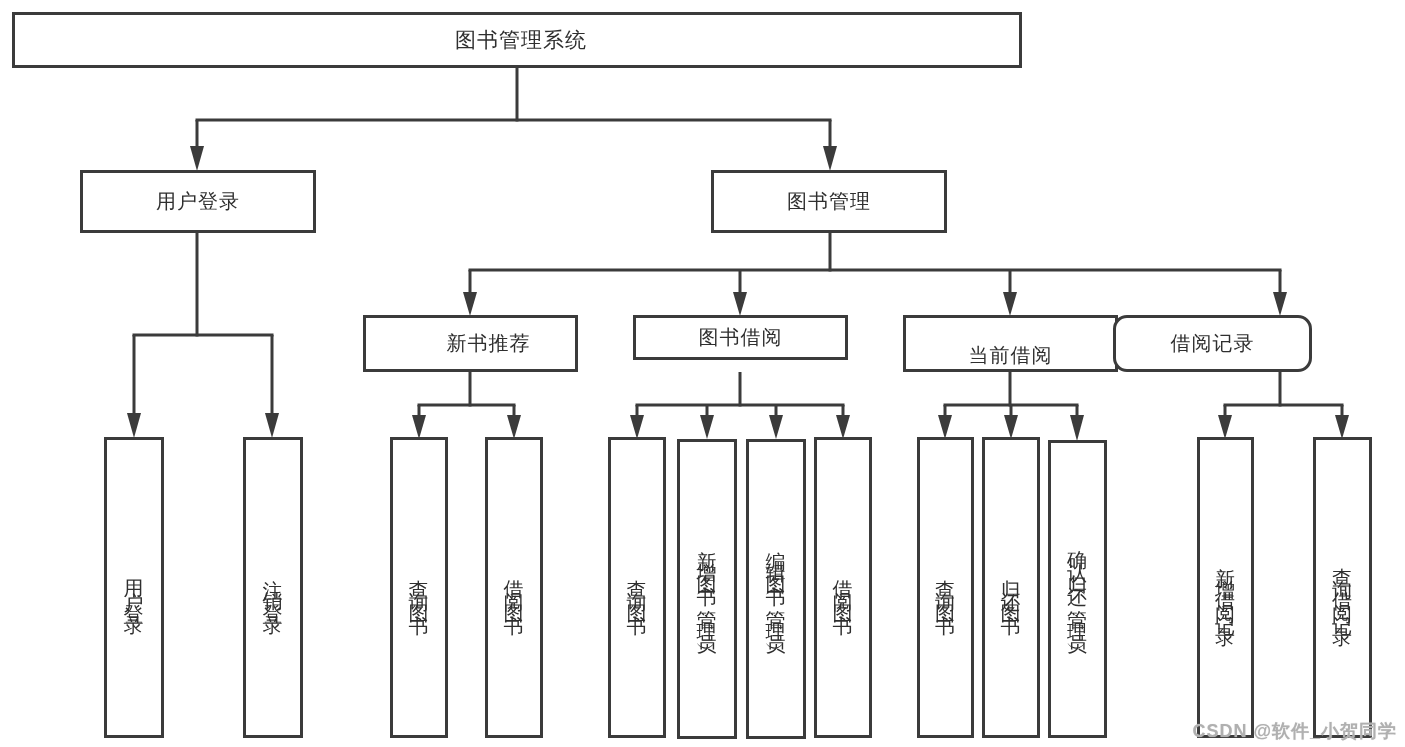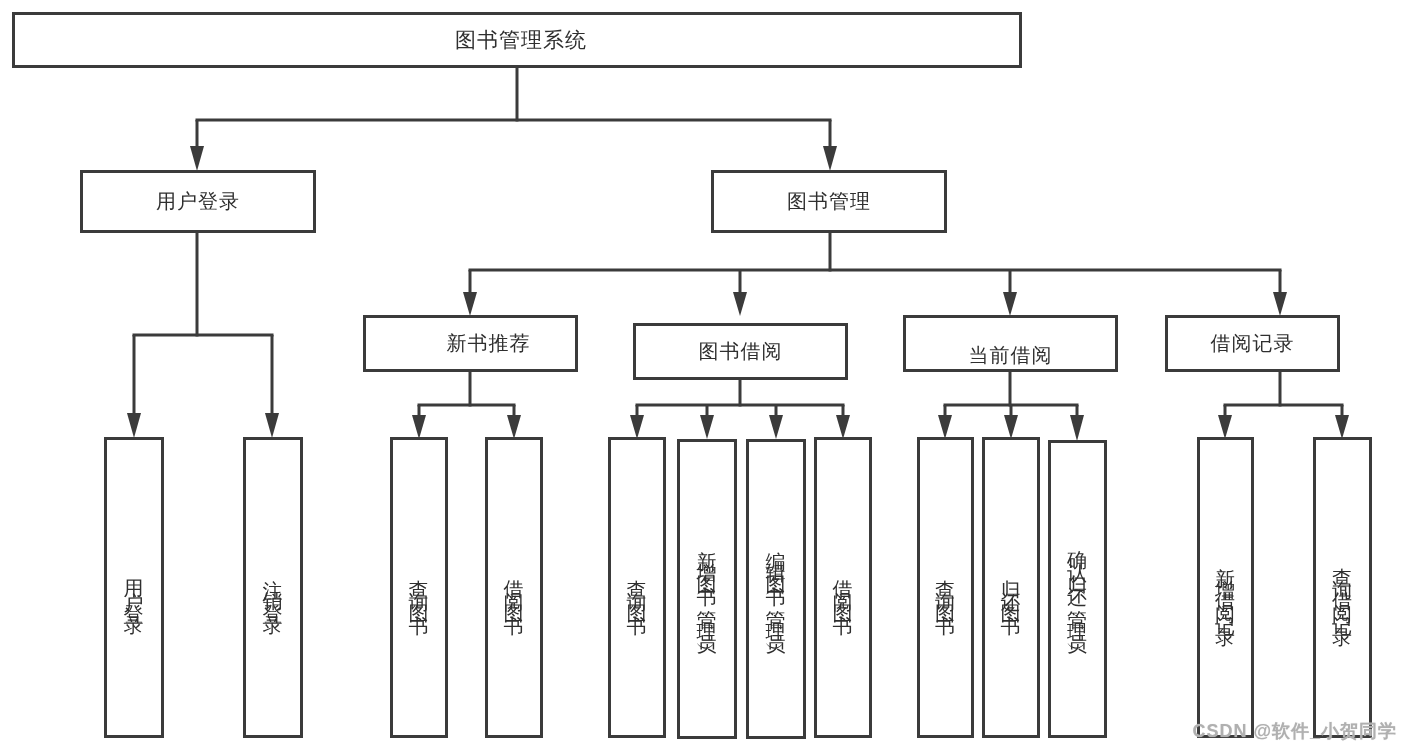--- a/index.html
+++ b/index.html
@@ -134,27 +134,27 @@
   <div class="node level" style="left:80px; top:170px; width:236px; height:63px;">
     <span>用户登录</span>
   </div>
   <div class="node level" style="left:711px; top:170px; width:236px; height:63px;">
     <span>图书管理</span>
   </div>
 
   <div class="node level" style="left:363px; top:315px; width:215px; height:57px;padding-left:36px;">
     <span>新书推荐</span>
   </div>
-  <div class="node level" style="left:633px; top:315px; width:215px; height:57px;margin-top:8px;">
+  <div class="node level" style="left:633px; top:315px; width:215px; height:45px;">
     <span>图书借阅</span>
   </div>
   <div class="node level" style="left:903px; top:315px; width:215px; height:57px;align-items:flex-end;">
     <span>当前借阅</span>
   </div>
-  <div class="node level" style="left:1165px; top:315px; width:175px; height:57px;">
+  <div class="node level" style="left:1113px; top:315px; width:199px; height:57px;border-radius:14px;">
     <span>借阅记录</span>
   </div>
 
   <div class="node leaf" style="left:104px; top:437px; width:60px; height:301px;">
     <span>用户登录</span>
   </div>
   <div class="node leaf" style="left:243px; top:437px; width:60px; height:301px;">
     <span>注销登录</span>
   </div>
 

